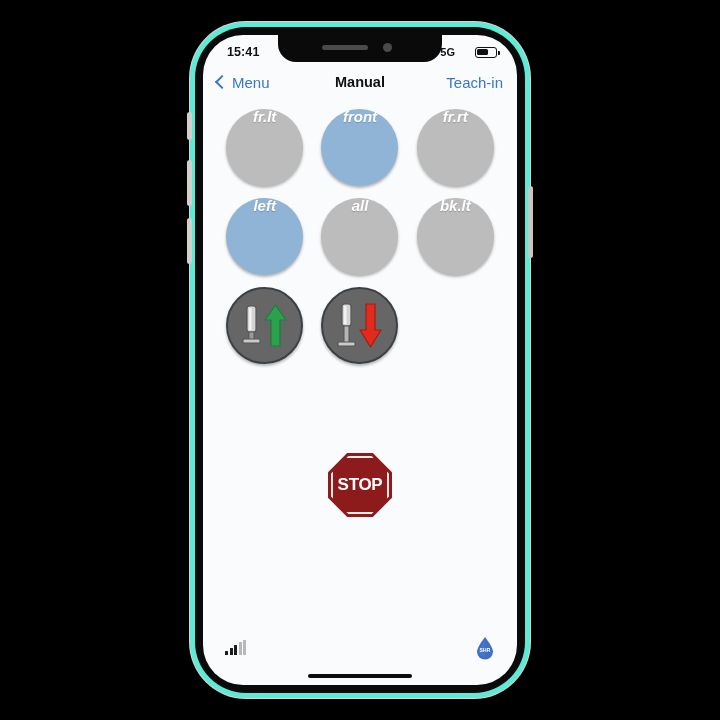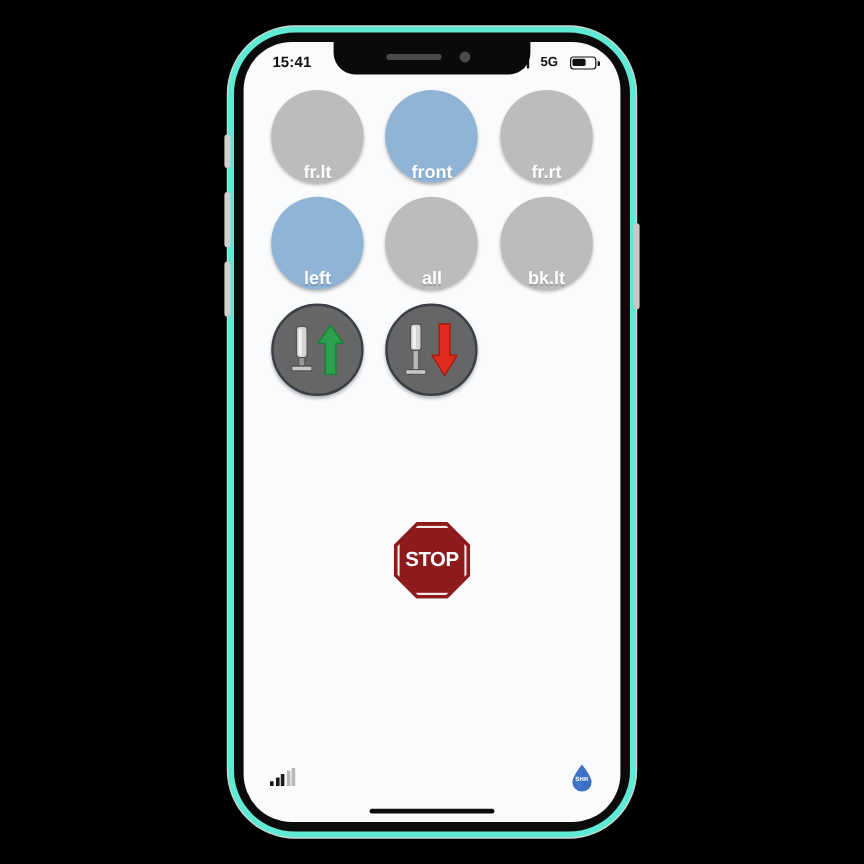--- a/index.html
+++ b/index.html
@@ -106,21 +106,21 @@
   }
   .status-time {
     font-size: 12.5px;
     font-weight: bold;
     color: #111;
     letter-spacing: 0.1px;
   }
   .status-right {
     display: flex;
     align-items: center;
-    gap: 8px;
+    gap: 18px;
   }
   .cell-bars {
     display: flex;
     align-items: flex-end;
     gap: 1.5px;
     height: 10px;
   }
   .cell-bars i {
     display: block;
     width: 2.5px;
@@ -218,26 +218,27 @@
     row-gap: 12px;
     justify-items: center;
     padding: 0 14px;
   }
   .rbtn {
     position: relative;
     width: 77px;
     height: 77px;
     border-radius: 50%;
     display: flex;
-    align-items: flex-end;
+    align-items: flex-start;
     justify-content: center;
     box-sizing: border-box;
     cursor: pointer;
     box-shadow: 0 2px 3px rgba(0,0,0,0.30);
     user-select: none;
+    font-style: italic;
   }
   .rbtn .lbl {
     color: #ffffff;
     font-size: 15px;
     font-weight: bold;
     text-align: center;
     line-height: 1.05;
     text-shadow: 0 1px 1px rgba(0,0,0,0.18);
   }
   .rbtn.gray  { background: #bcbcbc; }
@@ -263,21 +264,21 @@
     gap: 2px;
     width: 100%;
     height: 100%;
   }
 
   
   .stop-wrap {
     position: absolute;
     left: 0;
     right: 0;
-    top: 400px;
+    top: 418px;
     display: flex;
     justify-content: center;
     align-items: flex-end;
   }
   .stop-sign {
     width: 64px;
     height: 64px;
     background: #8e1b1b;
     clip-path: polygon(30% 0%, 70% 0%, 100% 30%, 100% 70%, 70% 100%, 30% 100%, 0% 70%, 0% 30%);
     display: flex;
@@ -390,20 +391,28 @@
               <i></i>
               <i></i>
           </div>
           <div class="net-label">5G</div>
           <div class="battery">
             <div class="battery-fill" style="width: 55%;"></div>
           </div>
         </div>
       </div>
 
+      <div class="navbar">
+        <div class="nav-back">
+          <span class="chev"></span>
+          <span>Menu</span>
+        </div>
+        <div class="nav-title">Manual</div>
+        <div class="nav-action">Teach-in</div>
+      </div>
 
       <div class="grid">
 
         <div class="rbtn gray">
           <span class="lbl">fr.lt</span>
         </div>
         <div class="rbtn blue">
           <span class="lbl">front</span>
         </div>
         <div class="rbtn gray">

